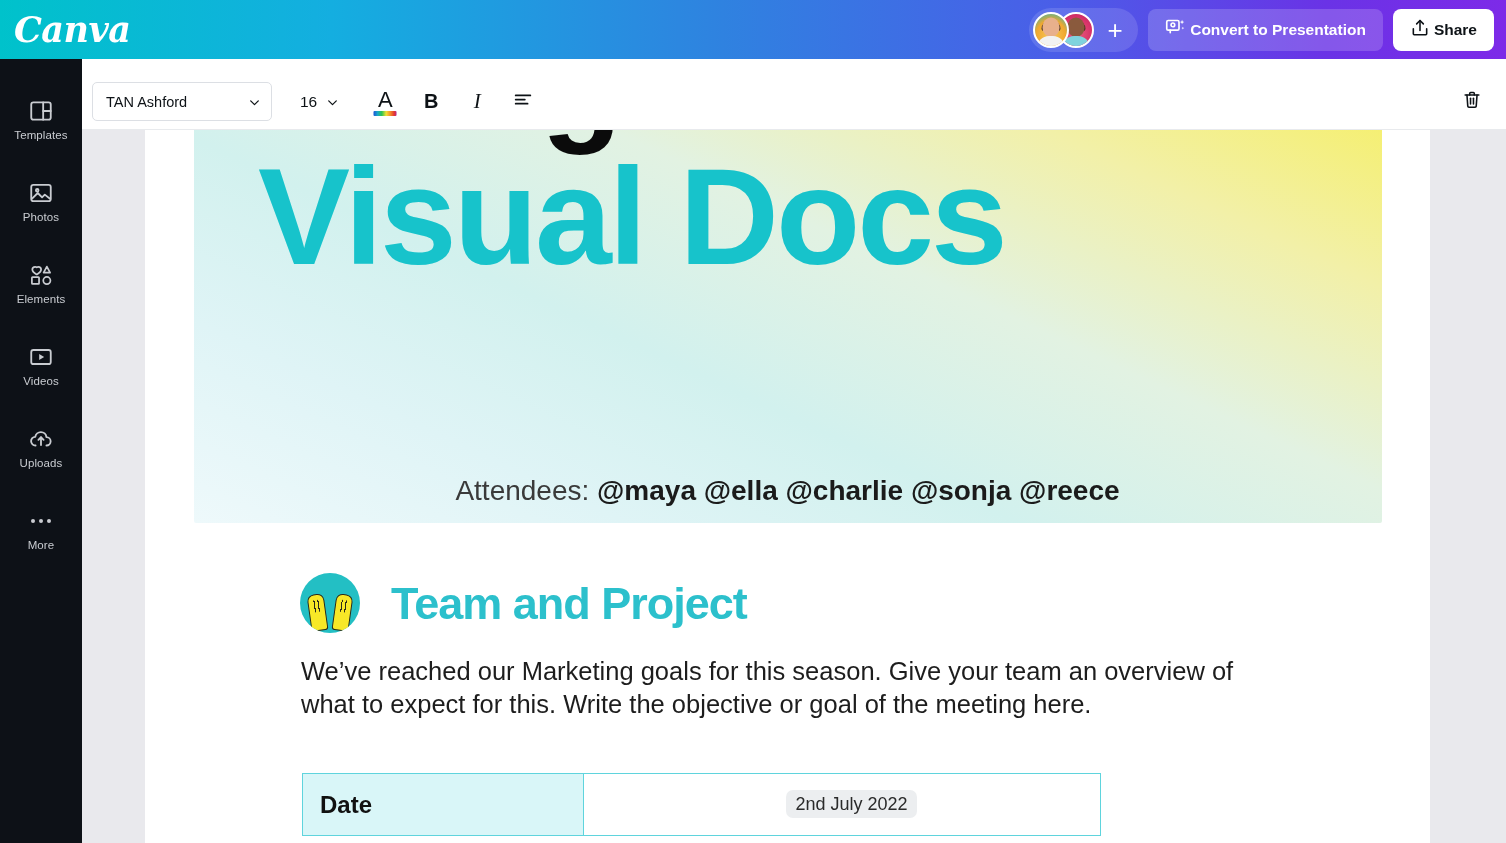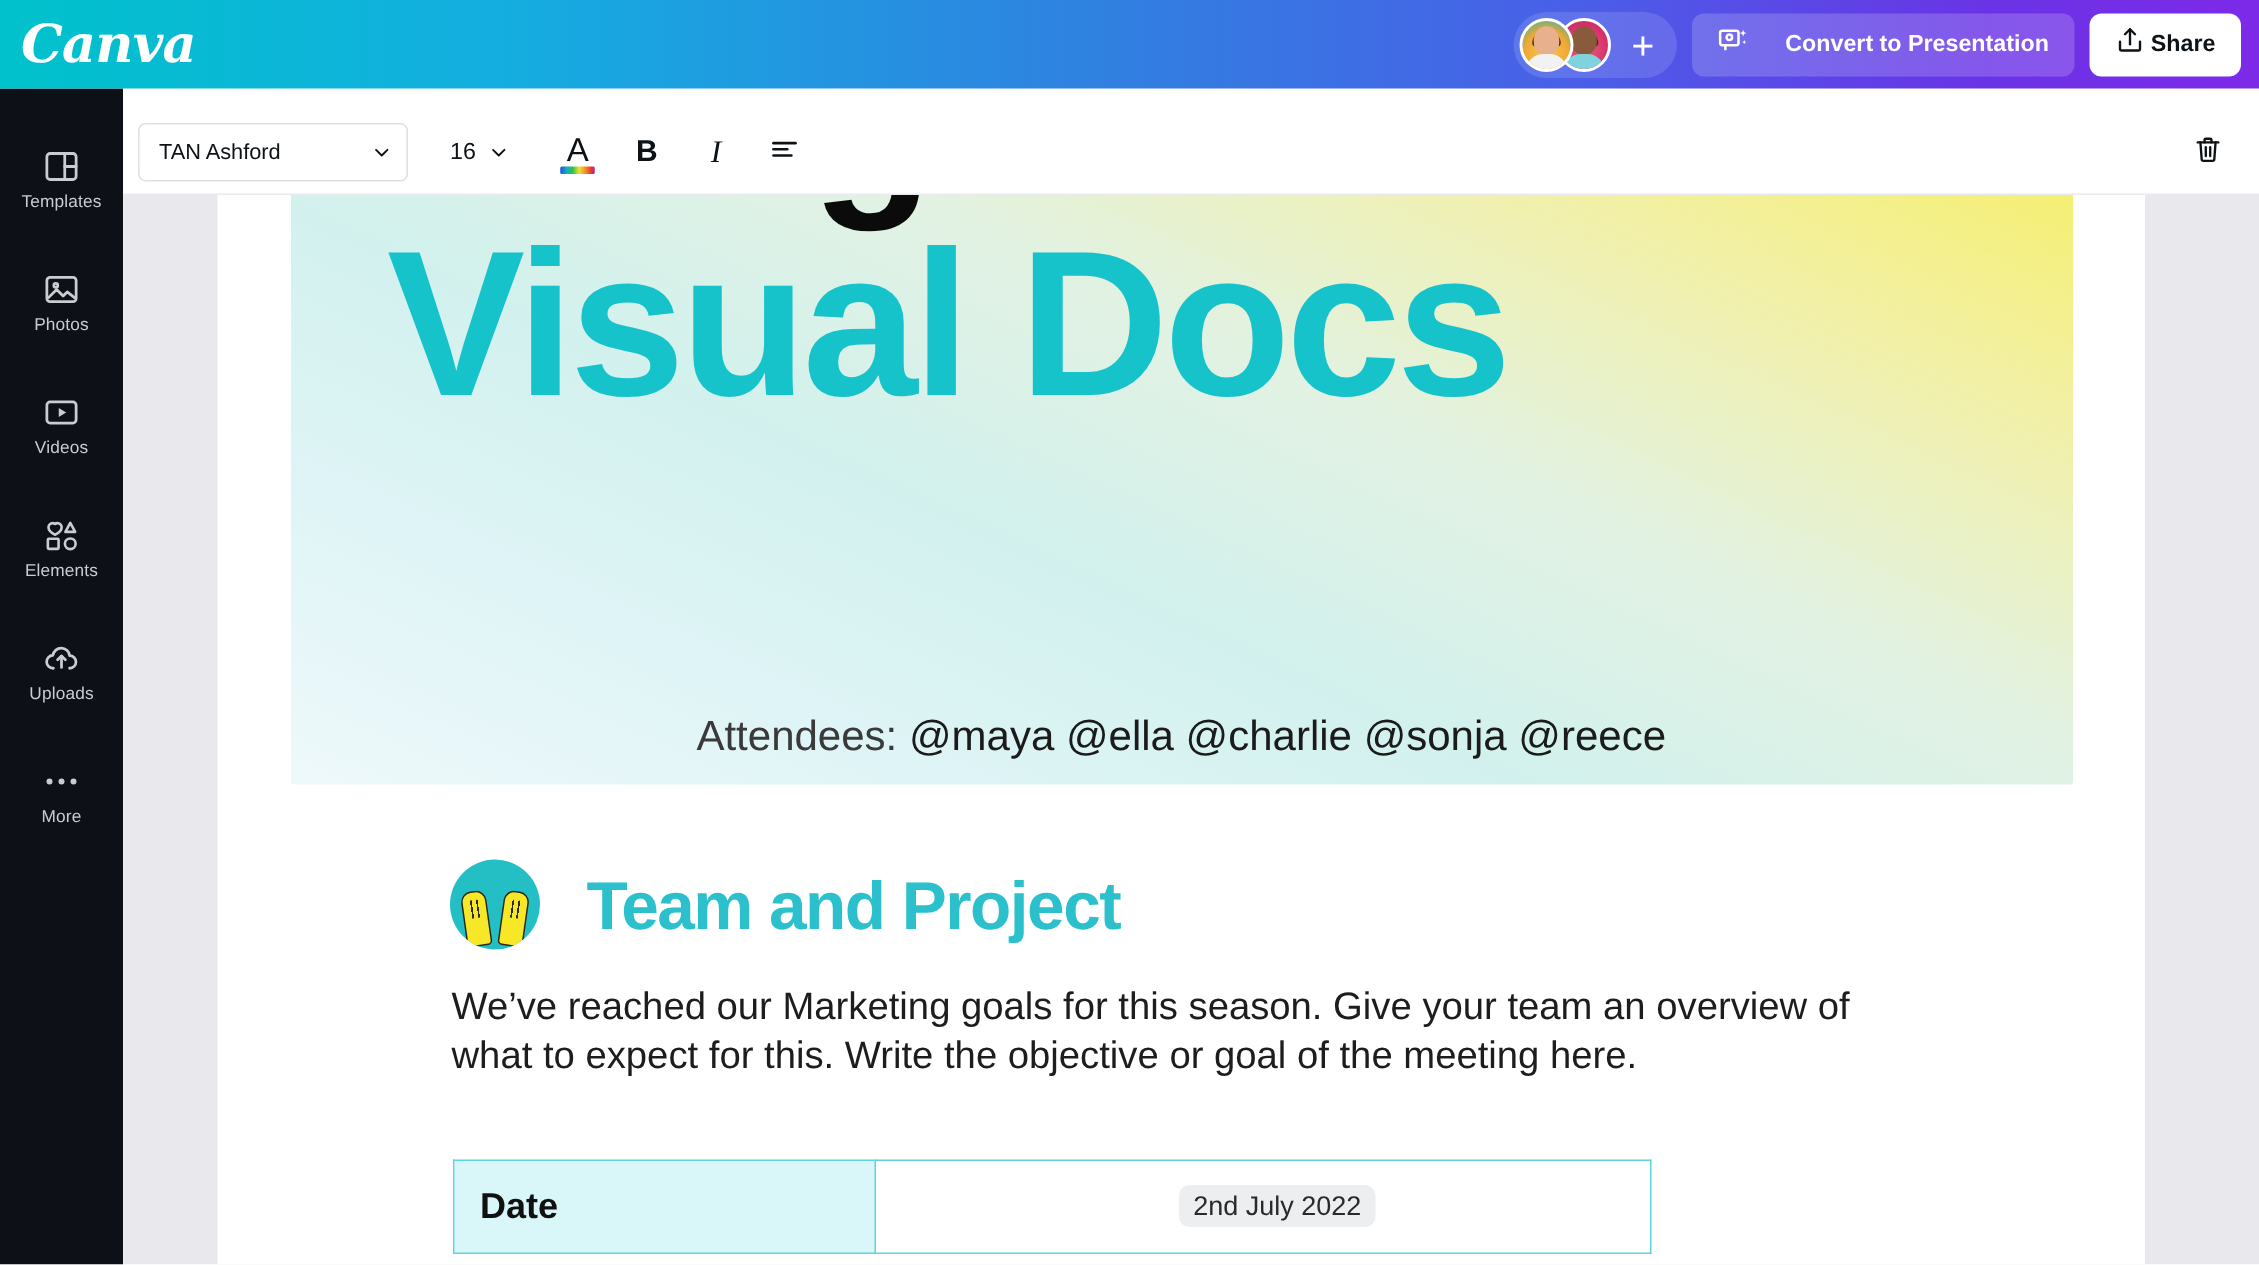--- a/index.html
+++ b/index.html
@@ -71,21 +71,21 @@
   }
   .avatar.a2 .body { background:#7fd3dd; }
   .add-member-btn {
     width:30px; height:30px; margin-left:6px;
     display:flex; align-items:center; justify-content:center;
     color:#ffffff; font-size:26px; font-weight:300; line-height:1;
     cursor:pointer; border-radius:50%;
     user-select:none;
   }
   .convert-btn {
-    display:flex; align-items:center; gap:24px;
+    display:flex; align-items:center; gap:4px;
     height:42px; padding:0 17px;
     background:rgba(255,255,255,0.18);
     border-radius:8px; border:none;
     color:#ffffff; font-size:15.5px; font-weight:bold;
     cursor:pointer; white-space:nowrap;
     font-family:"Liberation Sans", sans-serif;
   }
   .share-btn {
     display:flex; align-items:center; gap:4px;
     height:42px; padding:0 17px;
@@ -221,21 +221,21 @@
   
   #attendees {
     position:absolute; left:0; top:360px; width:1285px;
     text-align:center;
     font-family:"Liberation Sans", sans-serif;
     font-size:28px;
     color:#2b2b2b;
     white-space:nowrap;
   }
   #attendees .att-label { color:#3a3a3a; }
-  #attendees .att-names { color:#1b1b1b; font-weight:normal; }
+  #attendees .att-names { color:#1b1b1b; font-weight:bold; }
 
   
   #section-head {
     position:absolute; left:155px; top:458px;
     display:flex; align-items:center; gap:31px;
   }
   #hands-icon {
     width:60px; height:60px; border-radius:50%;
     background:#23bfc4; flex:none;
     position:relative; overflow:hidden;
@@ -379,38 +379,38 @@
           <rect x="3" y="4.5" width="18" height="15" rx="2"></rect>
           <circle cx="8.5" cy="9.5" r="1.2"></circle>
           <path d="M4 17l5-5 4 4 2.5-2.5L20 17"></path>
         </svg>
       </span>
       <span class="lbl">Photos</span>
     </div>
 
     <div class="side-item">
       <span class="ico">
-        <svg width="26" height="26" viewBox="0 0 24 24" fill="none" stroke="#c9ccd1" stroke-width="1.7" stroke-linecap="round" stroke-linejoin="round">
-          <rect x="3" y="5.5" width="18" height="13" rx="2"></rect>
-          <path d="M10.3 9.3l4.6 2.7-4.6 2.7z" fill="#c9ccd1" stroke="none"></path>
-        </svg>
-      </span>
-      <span class="lbl">Videos</span>
-    </div>
-
-    <div class="side-item">
-      <span class="ico">
         <svg width="26" height="26" viewBox="0 0 24 24" fill="none" stroke="#c9ccd1" stroke-width="1.6" stroke-linecap="round" stroke-linejoin="round">
           <path d="M6.6 4.4c-1.5 0-2.6 1.2-2.6 2.6 0 2.2 3.2 4.1 3.9 4.5.1.05.2.05.3 0 .7-.4 3.9-2.3 3.9-4.5 0-1.4-1.1-2.6-2.6-2.6-.9 0-1.4.5-1.45.5-.05 0-.55-.5-1.45-.5z"></path>
           <path d="M17.4 4.2l3 5.6h-6z"></path>
           <rect x="3.6" y="14" width="6.6" height="6.2" rx="0.6"></rect>
           <circle cx="17.4" cy="17.1" r="3.3"></circle>
         </svg>
       </span>
       <span class="lbl">Elements</span>
+    </div>
+
+    <div class="side-item">
+      <span class="ico">
+        <svg width="26" height="26" viewBox="0 0 24 24" fill="none" stroke="#c9ccd1" stroke-width="1.7" stroke-linecap="round" stroke-linejoin="round">
+          <rect x="3" y="5.5" width="18" height="13" rx="2"></rect>
+          <path d="M10.3 9.3l4.6 2.7-4.6 2.7z" fill="#c9ccd1" stroke="none"></path>
+        </svg>
+      </span>
+      <span class="lbl">Videos</span>
     </div>
 
     <div class="side-item">
       <span class="ico">
         <svg width="26" height="26" viewBox="0 0 24 24" fill="none" stroke="#c9ccd1" stroke-width="1.7" stroke-linecap="round" stroke-linejoin="round">
           <path d="M7 18a4 4 0 0 1-.3-8A5.2 5.2 0 0 1 17 10.2 3.9 3.9 0 0 1 17 18"></path>
           <path d="M12 17.5v-7"></path>
           <path d="M9.6 12.8L12 10.4l2.4 2.4"></path>
         </svg>
       </span>

